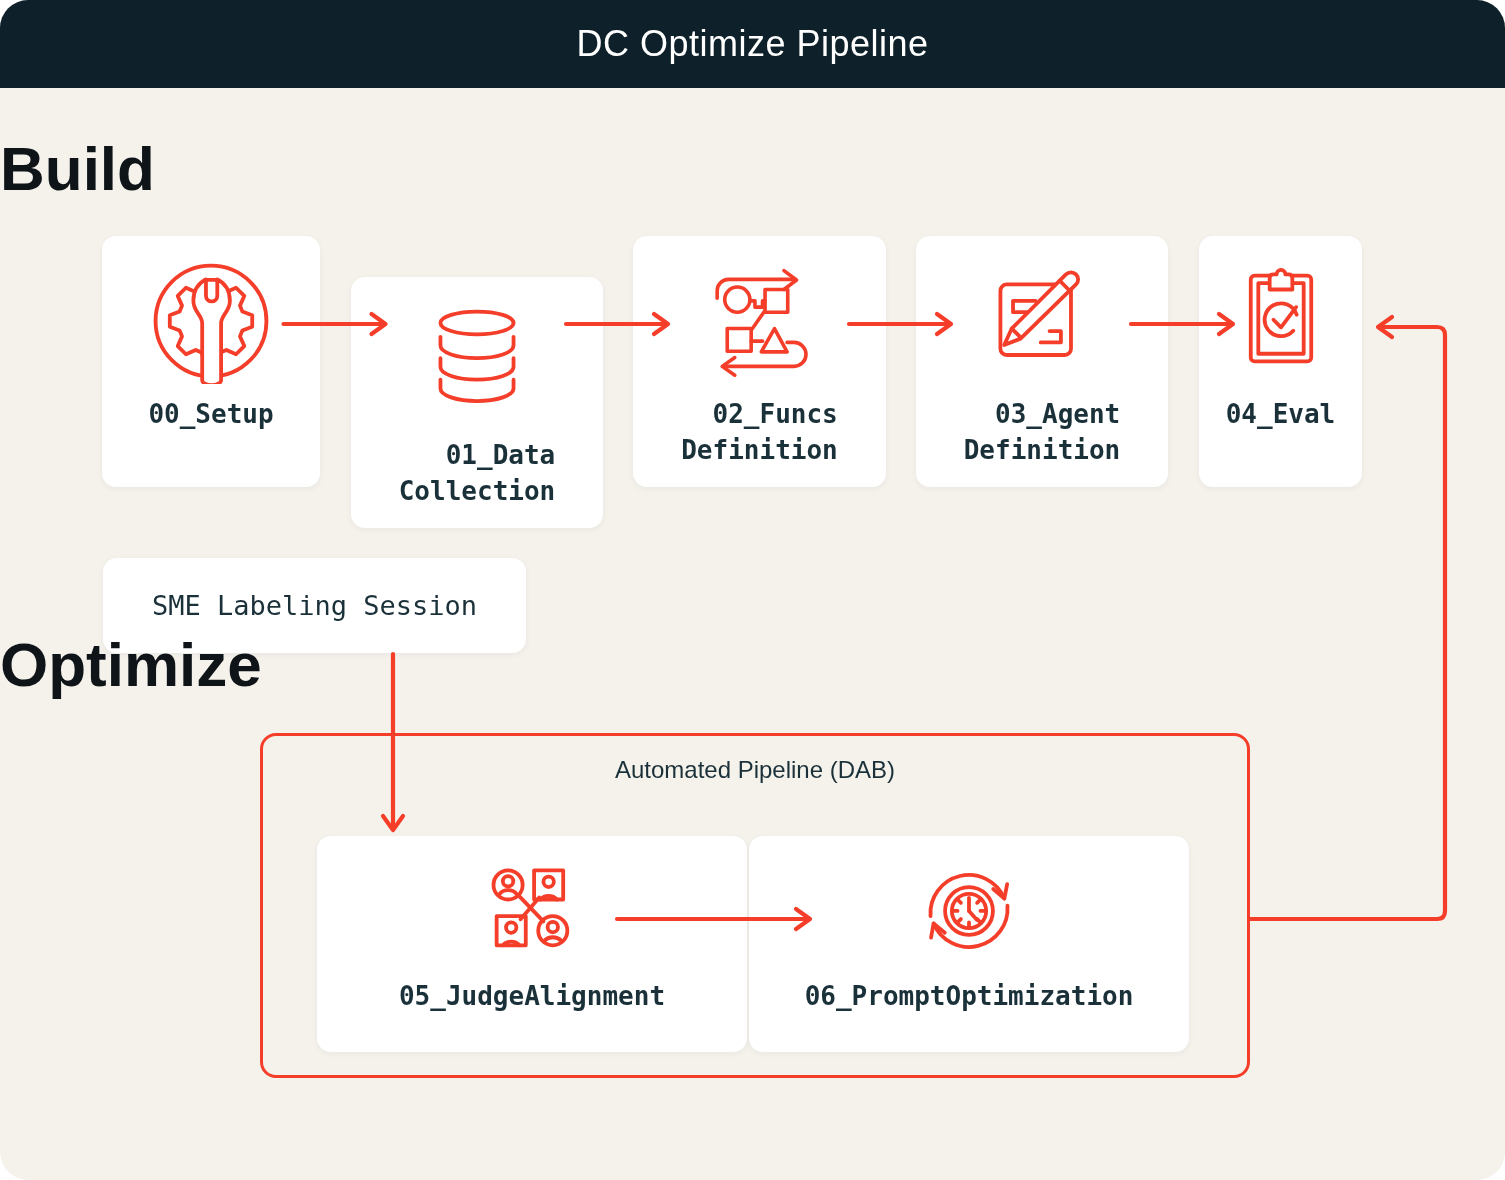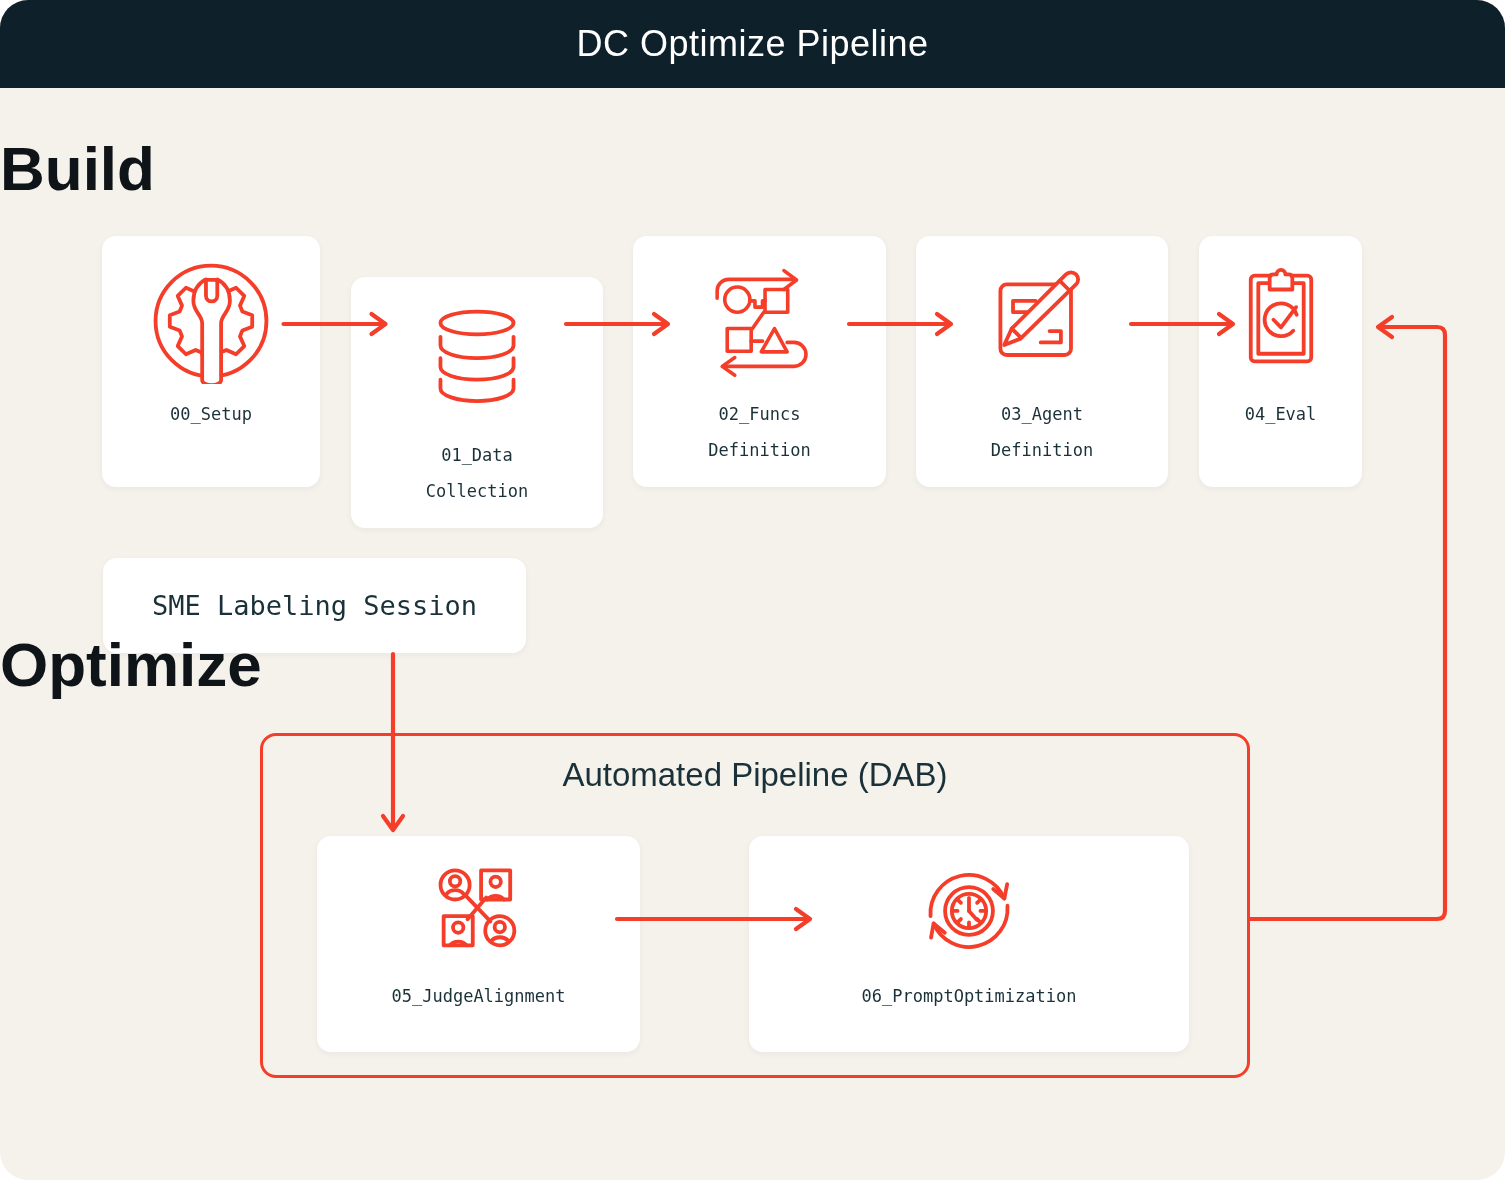--- a/index.html
+++ b/index.html
@@ -24,46 +24,46 @@
     box-shadow:0 2px 6px rgba(27,49,57,.05);
     display:flex;flex-direction:column;align-items:center;
   }
   .row1{top:236px;height:251px;padding-top:0;}
   .c0{left:102px;width:218px;}
   .c1{left:351px;width:252px;margin-top:41px;}
   .c2{left:633px;width:253px;}
   .c3{left:916px;width:252px;}
   .c4{left:1199px;width:163px;}
   .row2{top:836px;height:216px;}
-  .c5{left:317px;width:323px;}
+  .c5{left:317px;width:430px;}
   .c6{left:749px;width:440px;}
   .icon{margin-top:22px;width:126px;height:126px;}
   .row2 .icon{margin-top:24px;width:104px;height:104px;}
   .icon svg{width:100%;height:100%;display:block;}
   .card-label{
     font-family:"DejaVu Sans Mono",monospace;
-    font-size:17px;line-height:36px;color:#1B3139;text-align:center;
-    white-space:pre-line;margin-top:12px;
+    font-size:26px;line-height:36px;color:#1B3139;text-align:right;
+    white-space:pre-line;margin-top:12px;font-weight:bold;
   }
   .row2 .card-label{margin-top:14px;}
   .sme-card{
     position:absolute;left:103px;top:558px;width:423px;height:95px;
     background:#ffffff;border-radius:14px;box-shadow:0 2px 6px rgba(27,49,57,.05);
     display:flex;align-items:center;justify-content:center;
   }
   .sme-label{
     font-family:"DejaVu Sans Mono",monospace;font-size:27px;color:#1B3139;
   }
   .dab-box{
     position:absolute;left:260px;top:733px;width:990px;height:345px;
     border:3.5px solid #F43E2A;border-radius:16px;box-sizing:border-box;
   }
   .dab-label{
     position:absolute;left:260px;top:756px;width:990px;text-align:center;
-    font-size:33px;color:#1B3139;font-weight:400;
+    font-size:24px;color:#1B3139;font-weight:400;
   }
   .connectors{
     position:absolute;left:0;top:0;width:1505px;height:1180px;
     pointer-events:none;z-index:6;
   }
   .node-icon path,.node-icon circle,.node-icon rect,.node-icon ellipse,.node-icon polygon,.node-icon polyline{
     vector-effect:non-scaling-stroke;
   }
 </style>
 </head>

